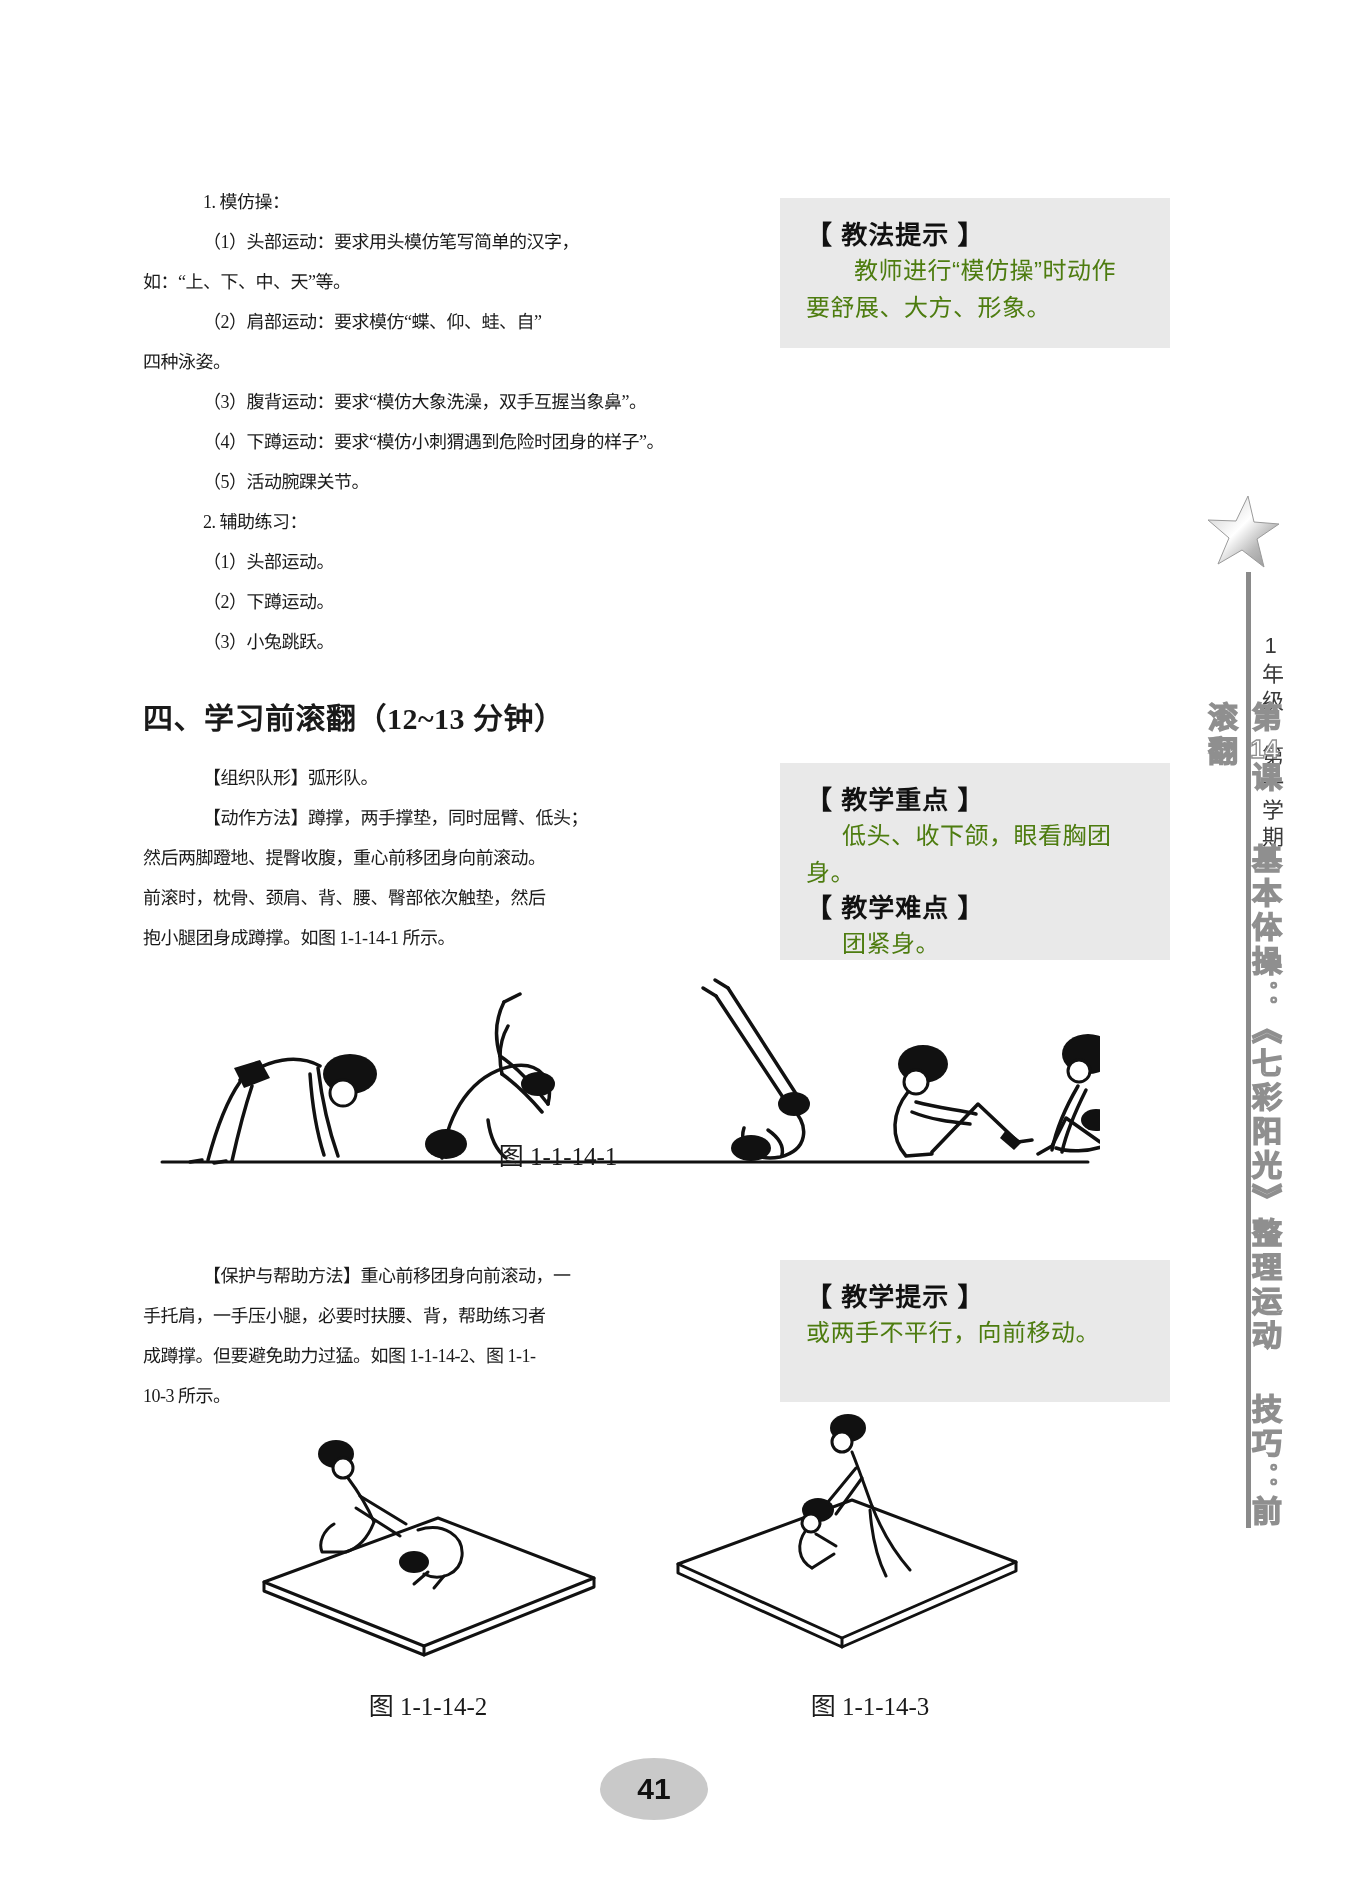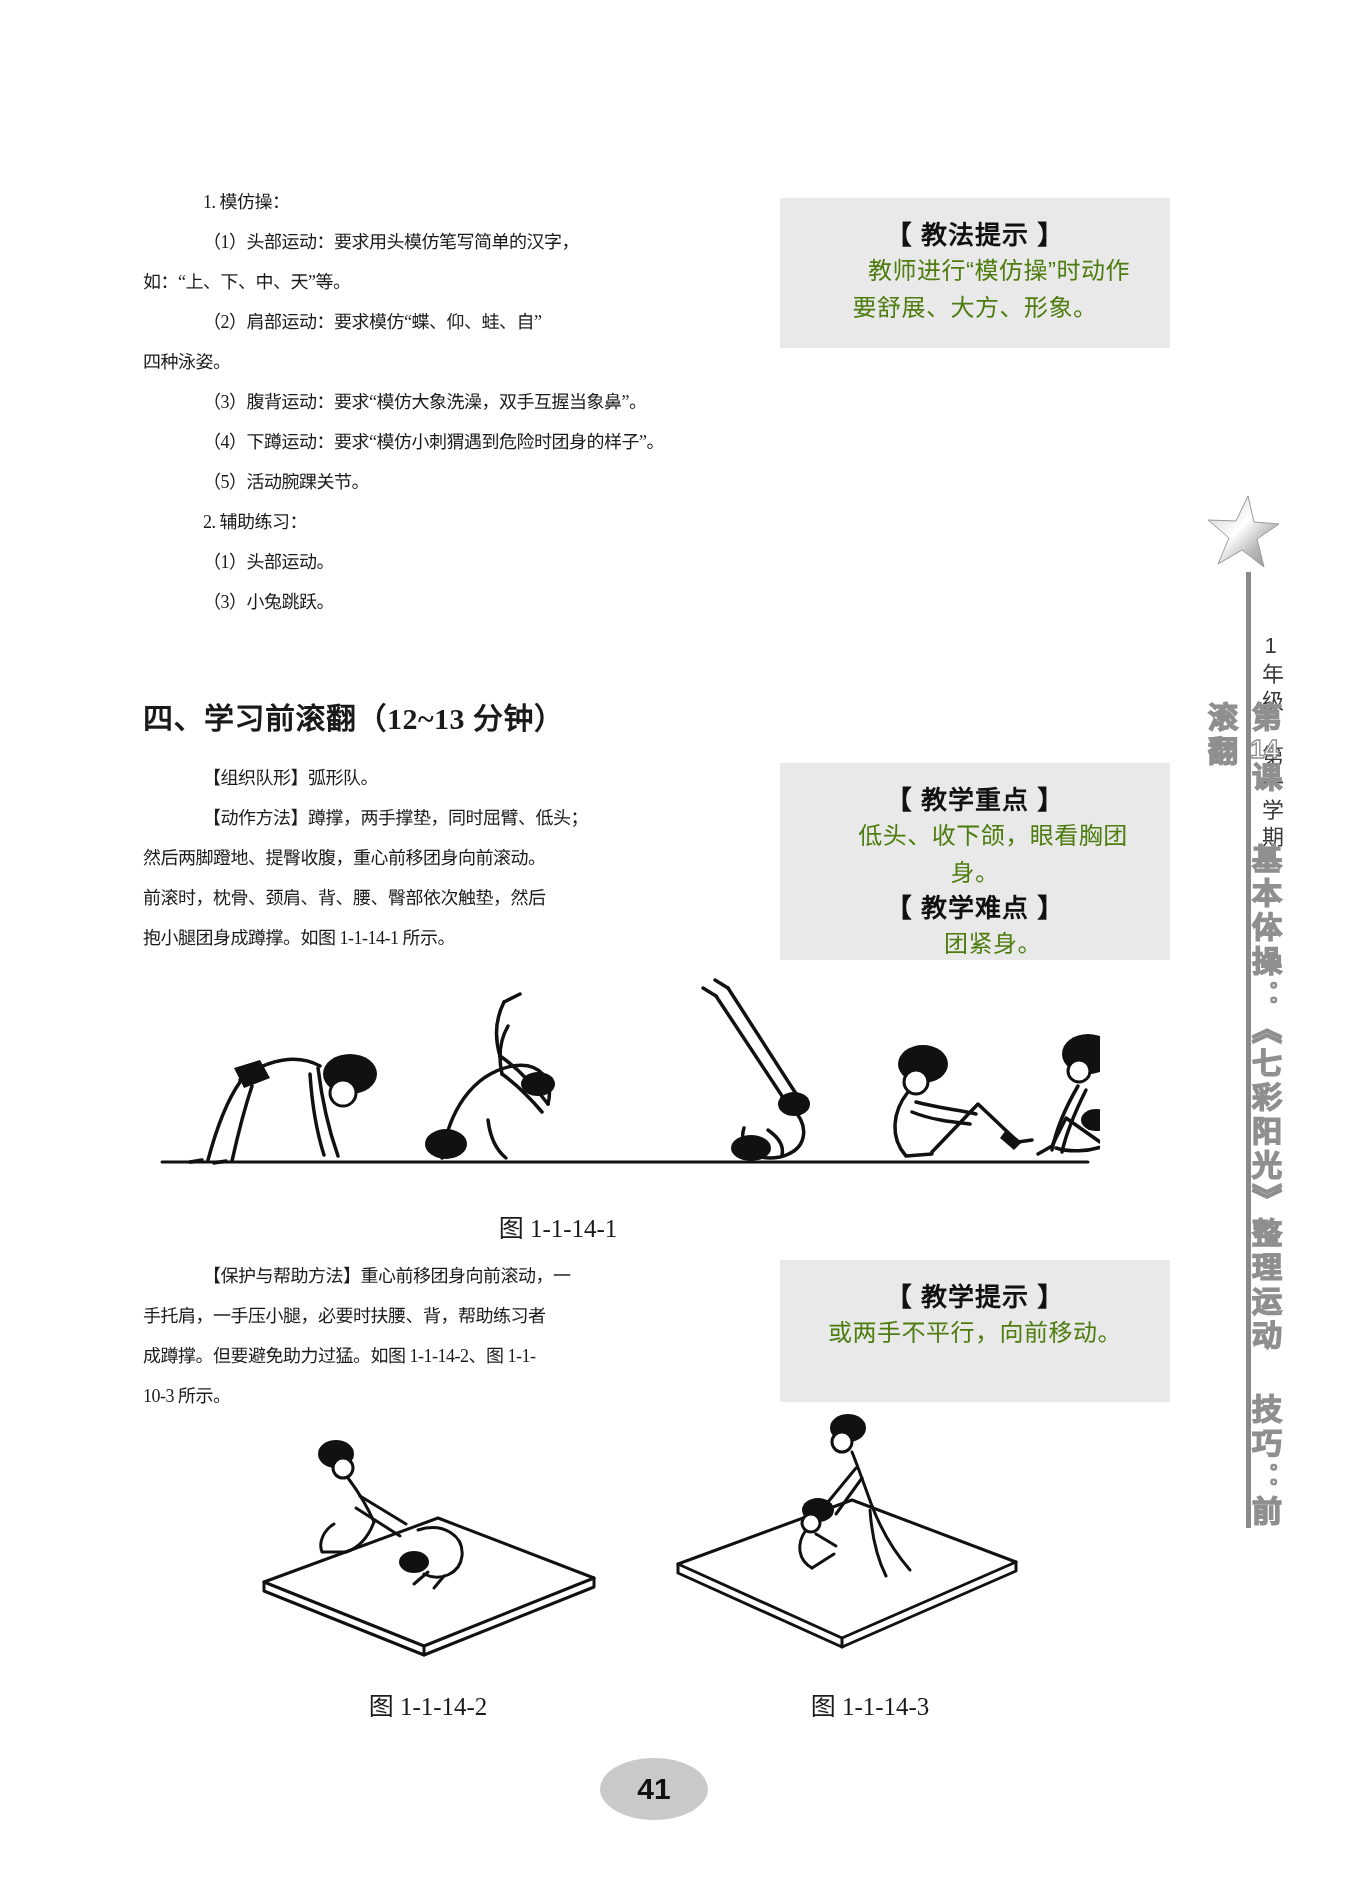--- a/index.html
+++ b/index.html
@@ -9,21 +9,21 @@
   
   .textblock{position:absolute;left:143px;width:770px;}
   .bodyline{font-size:18px;line-height:40px;letter-spacing:-0.5px;white-space:nowrap;color:#1a1a1a;}
   .ind{padding-left:60px;}
 
   .heading{position:absolute;left:143px;top:694px;font-size:30px;font-weight:bold;
            letter-spacing:0.5px;white-space:nowrap;}
 
   
   .tipbox{position:absolute;left:780px;width:390px;background:#e9e9e9;box-sizing:border-box;
-          padding:20px 26px 16px 26px;font-family:"Liberation Sans","DejaVu Sans",sans-serif;text-align:center;}
+          padding:20px 26px 16px 26px;font-family:"Liberation Sans","DejaVu Sans",sans-serif;}
   .tiptitle{font-size:26px;font-weight:bold;color:#111;letter-spacing:1px;line-height:34px;}
   .tipline{font-size:24px;color:#4d7c0f;line-height:37px;letter-spacing:0.5px;}
   .ind2{text-indent:2em;}
   .ind15{text-indent:1.5em;}
 
   
   .caption{position:absolute;font-size:25px;color:#1a1a1a;text-align:center;white-space:nowrap;}
 
   
   .fig{position:absolute;}
@@ -67,20 +67,21 @@
       <div class="bodyline ind">（3）腹背运动：要求“模仿大象洗澡，双手互握当象鼻”。</div>
 
       <div class="bodyline ind">（4）下蹲运动：要求“模仿小刺猬遇到危险时团身的样子”。</div>
 
       <div class="bodyline ind">（5）活动腕踝关节。</div>
 
       <div class="bodyline ind">2. 辅助练习：</div>
 
       <div class="bodyline ind">（1）头部运动。</div>
 
+      <div class="bodyline ind">（2）下蹲运动。</div>
 
       <div class="bodyline ind">（3）小兔跳跃。</div>
     </div>
 
   <div class="heading">四、学习前滚翻（12~13 分钟）</div>
 
   <div class="textblock" style="top:758px;">
 
       <div class="bodyline ind">【组织队形】弧形队。</div>
 
@@ -171,21 +172,21 @@
         <ellipse cx="938" cy="92" rx="26" ry="20"></ellipse>
         <ellipse cx="946" cy="158" rx="15" ry="11"></ellipse>
       </g>
       <g fill="#fff" stroke="#111" stroke-width="3">
         <circle cx="193" cy="131" r="13"></circle>
         <circle cx="766" cy="120" r="12"></circle>
         <circle cx="929" cy="109" r="11"></circle>
       </g>
     </svg>
   </div>
-  <div class="caption" style="left:143px;top:1208px;width:830px;">图 1-1-14-1</div>
+  <div class="caption" style="left:143px;top:1136px;width:830px;">图 1-1-14-1</div>
 
   <div class="fig" style="left:248px;top:1412px;width:360px;height:260px;">
     <svg width="360" height="260" viewBox="0 0 360 260">
       <g stroke="#111" stroke-width="3" fill="none" stroke-linecap="round" stroke-linejoin="round">
         <path d="M16,170 L176,234 L346,166 L190,106 Z" fill="#fff"></path>
         <path d="M16,170 L16,179 L176,243 L176,234"></path>
         <path d="M346,166 L346,175 L176,243"></path>
         <path d="M100,66 C112,82 120,96 126,110"></path>
         <path d="M126,110 C120,126 110,136 98,140 L74,140 C70,130 76,118 86,112"></path>
         <path d="M112,84 L158,112"></path>

